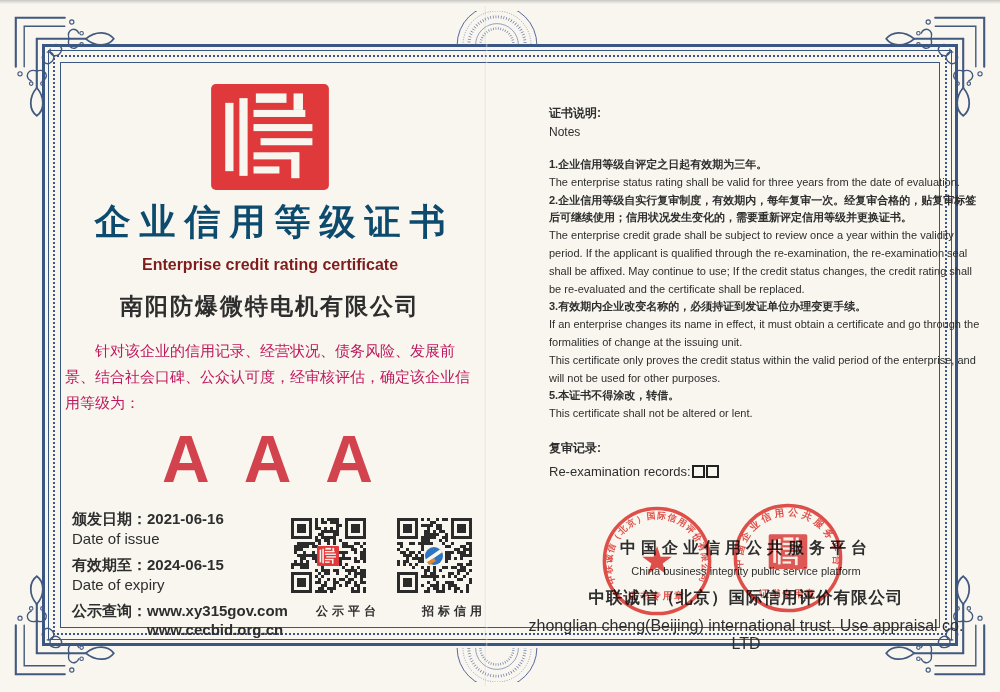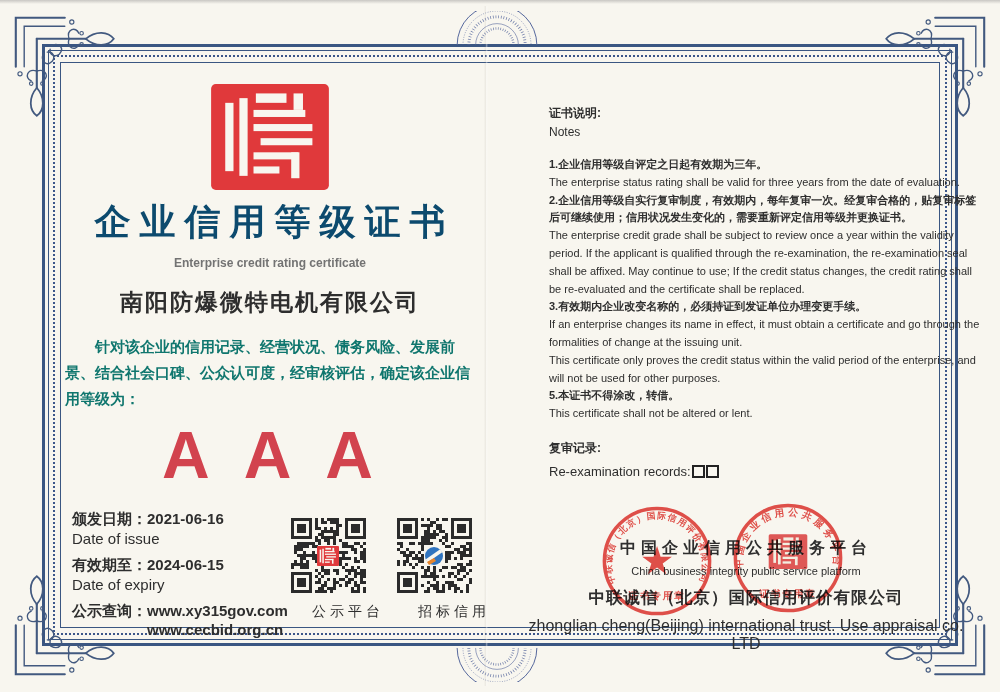--- a/index.html
+++ b/index.html
@@ -23,38 +23,38 @@
   .corner.tr{top:8px;right:6px;transform:scaleX(-1);}
   .corner.bl{bottom:8px;left:6px;transform:scaleY(-1);}
   .corner.br{bottom:8px;right:6px;transform:scale(-1,-1);}
   .medallion{position:absolute;width:100px;height:35px;left:447px;}
   .medallion.top{top:11px;}
   .medallion.bottom{top:647px;transform:scaleY(-1);}
   
   .leftcol{position:absolute;left:50px;top:0;width:440px;text-align:center;}
   .logo{margin:84px auto 0;width:122px;height:106px;display:block;}
   .title-cn{margin-top:8px;font-size:36px;font-weight:700;letter-spacing:9px;color:#0c4a6e;padding-left:9px;}
-  .title-en{margin-top:9px;font-size:12px;font-weight:700;color:#737373;}
+  .title-en{margin-top:9px;font-size:16px;font-weight:700;color:#7f1d1d;}
   .serial{margin-top:11px;font-size:15px;font-weight:700;}
   .company{margin-top:17px;font-size:23px;font-weight:700;letter-spacing:2px;}
   .statement{margin:16px auto 0;width:410px;text-align:left;text-indent:2em;
-             font-size:15px;line-height:1.72;font-weight:700;color:#0f766e;}
+             font-size:15px;line-height:1.72;font-weight:400;color:#be185d;}
   .rating{margin-top:6px;font-size:66px;font-weight:700;color:var(--rating-red);
           letter-spacing:34px;padding-left:29px;font-family:"Liberation Sans",sans-serif;}
   .dates{position:absolute;left:72px;top:510px;text-align:left;font-size:15px;}
   .dates .row-cn{font-weight:700;}
   .dates .row-en{margin-top:1px;}
   .dates .gap{height:9px;}
   .dates .url2{padding-left:75px;font-weight:700;}
   .qr-wrap{position:absolute;top:518px;display:flex;flex-direction:column;align-items:center;width:96px;}
   .qr1{left:280px;} .qr2{left:386px;}
   .qr-box{position:relative;width:75px;height:75px;}
   .qr-box svg{display:block;}
   .qr-logo{position:absolute;left:50%;top:50%;transform:translate(-50%,-50%);}
-  .qr-label{margin-top:10px;font-size:14px;font-weight:400;letter-spacing:4px;white-space:nowrap;margin-left:40px;}
+  .qr-label{margin-top:10px;font-size:12px;font-weight:700;letter-spacing:4px;white-space:nowrap;margin-left:40px;}
   
   .rightcol{position:absolute;left:533px;top:104px;width:434px;font-size:11px;line-height:1.62;margin-left:16px;}
   .notes-h-cn{font-weight:700;font-size:12px;}
   .notes-h-en{font-size:12px;margin-bottom:13px;}
   .note-cn{font-weight:700;}
   .reexam{margin-top:16px;}
   .reexam-cn{font-weight:700;font-size:12px;}
   .reexam-en{font-size:13px;display:flex;align-items:center;gap:1px;margin-top:2px;}
   .cbx{display:inline-block;width:13px;height:13px;border:2px solid #222;}
   

